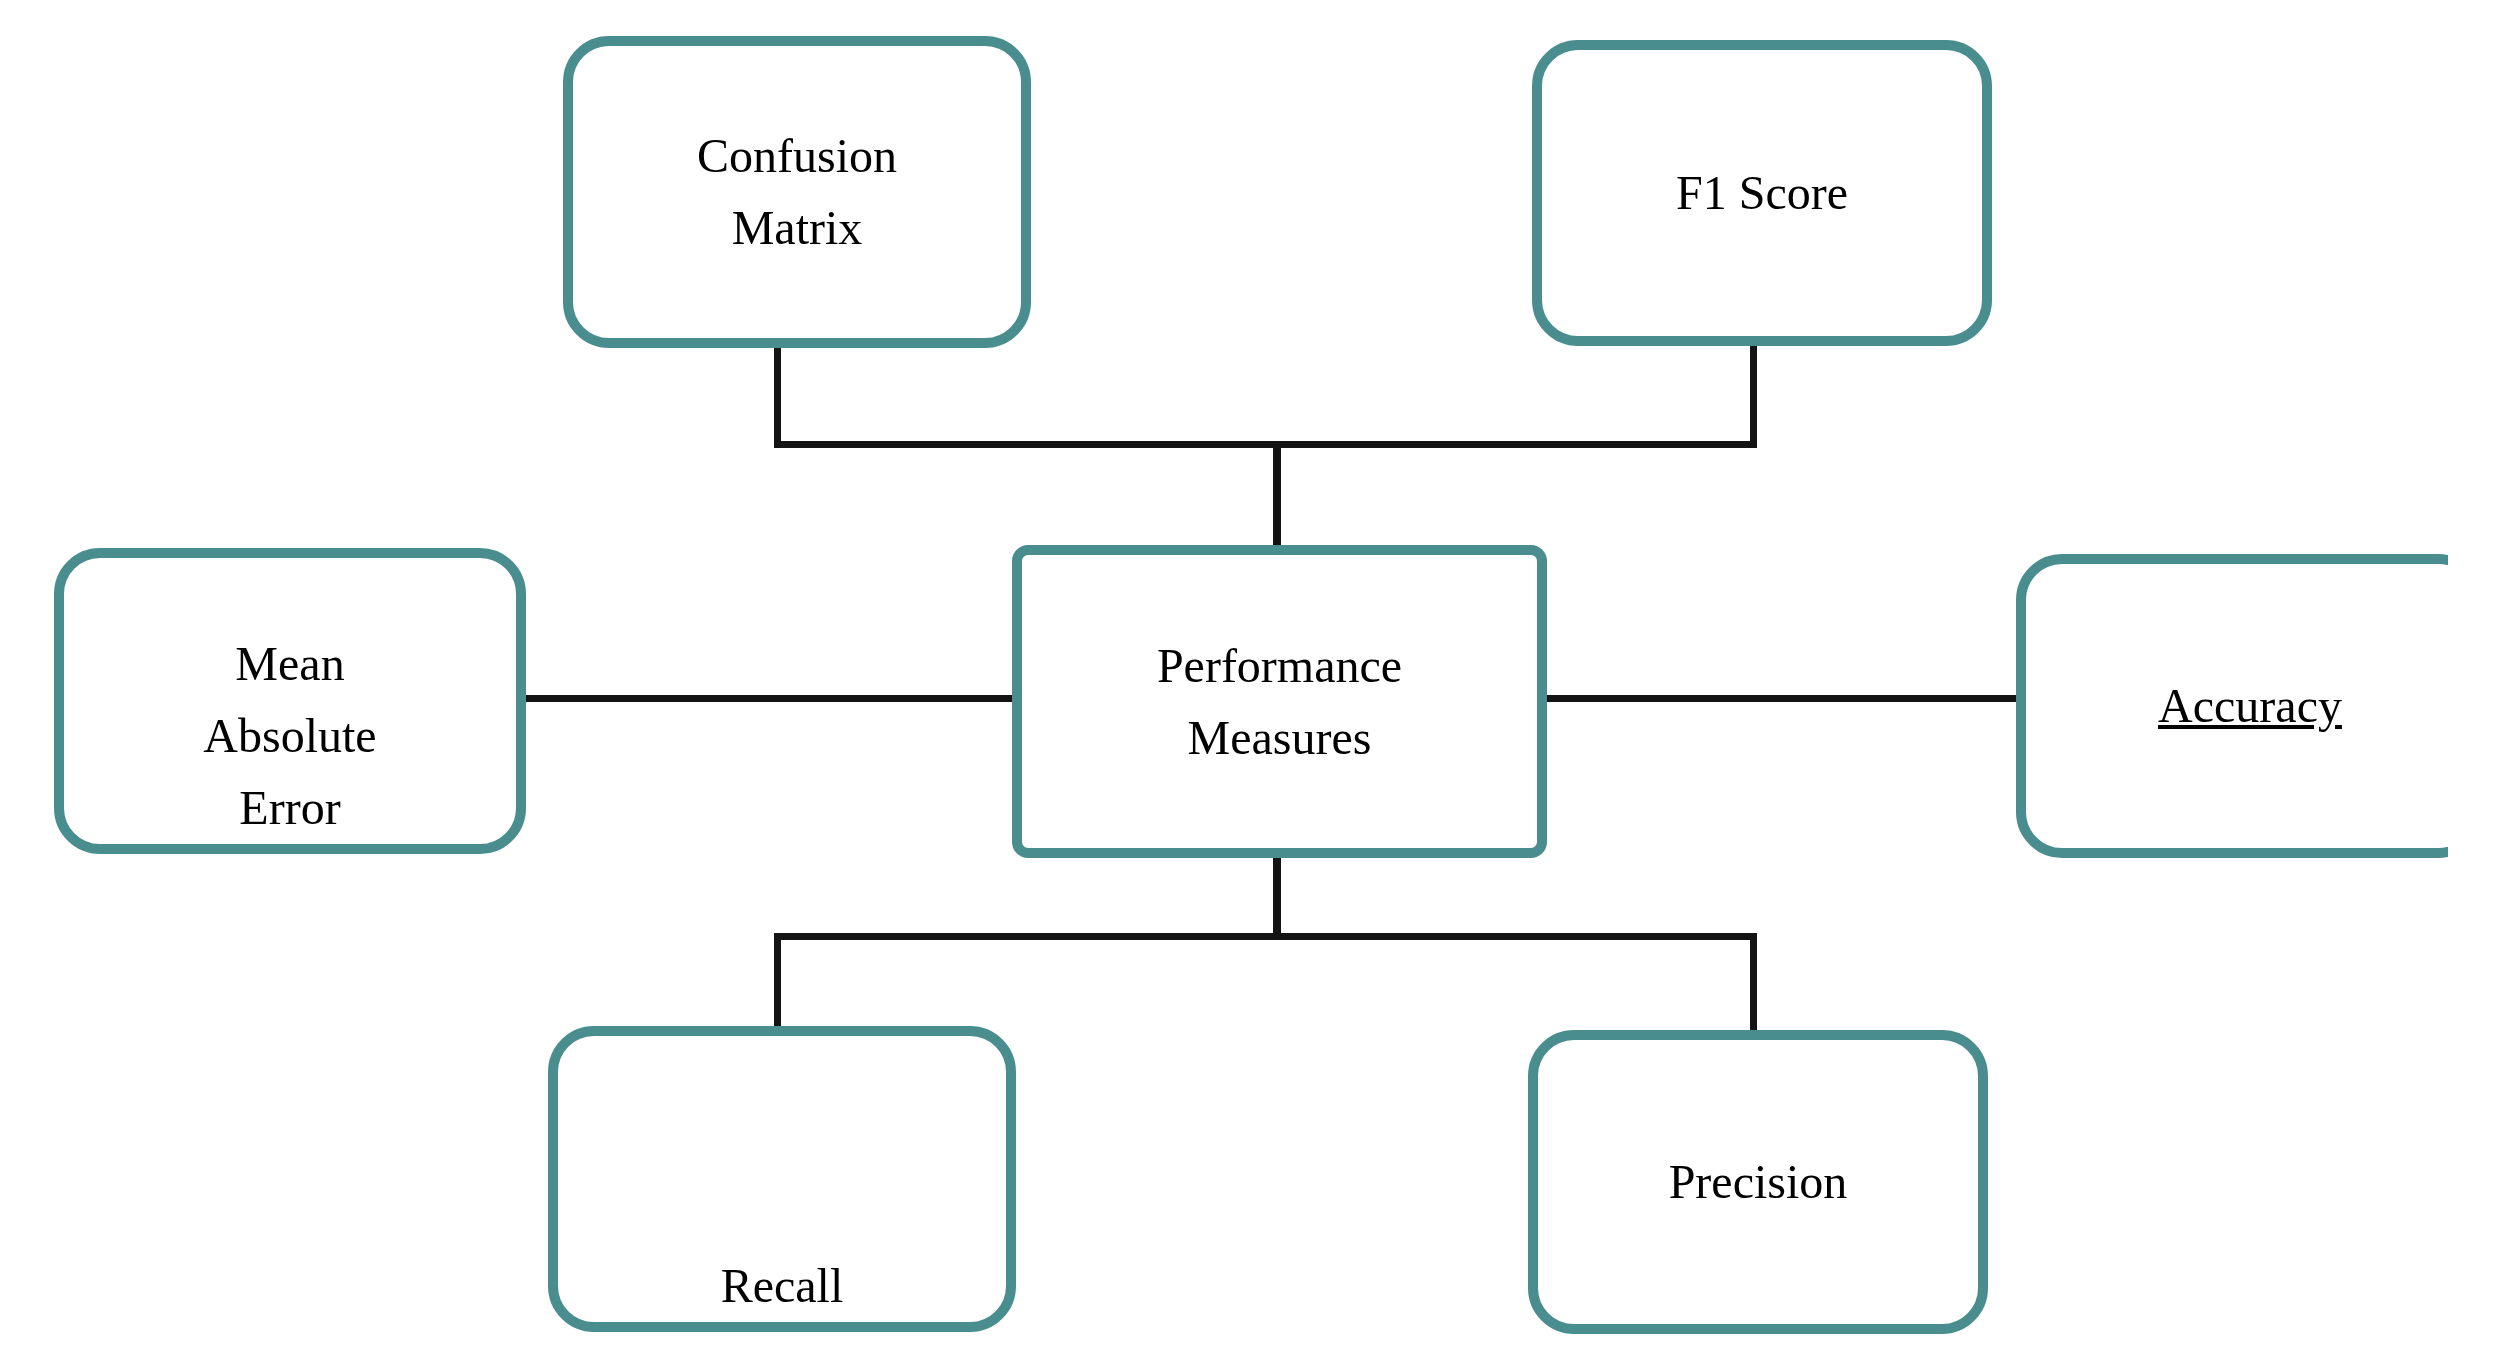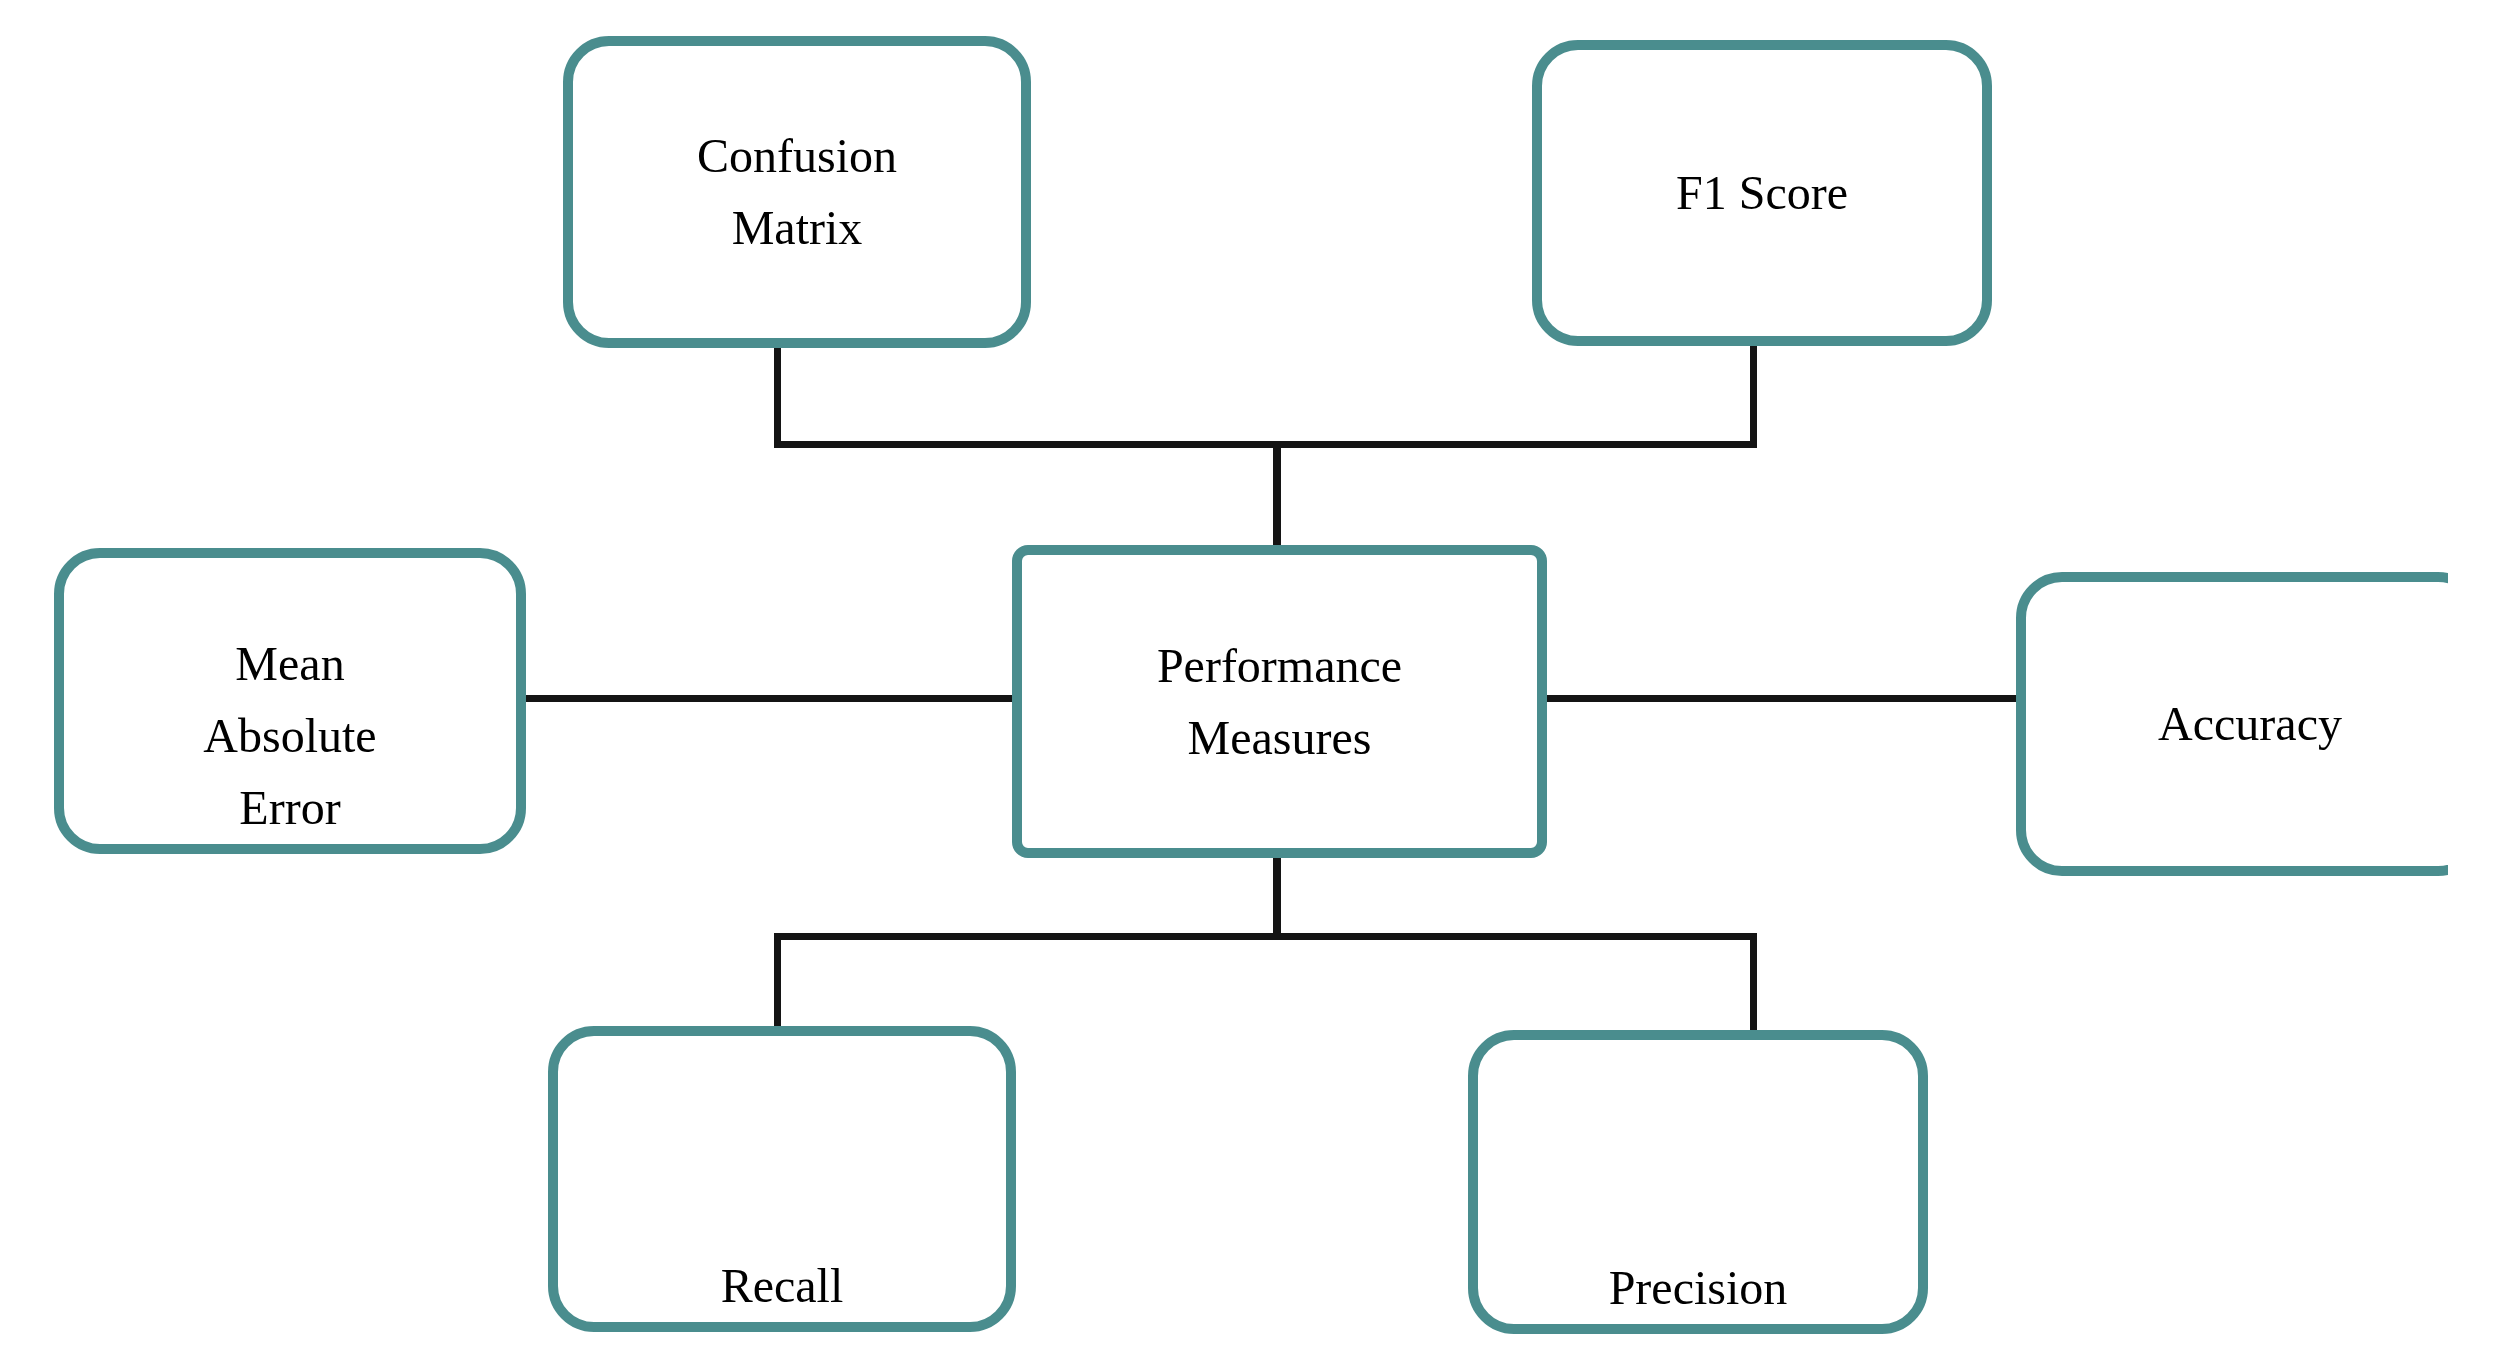--- a/index.html
+++ b/index.html
@@ -34,23 +34,23 @@
   }
   .conn {
     position: absolute;
     background: var(--connector, #141414);
   }
   
   #n-confusion-matrix   { left:  563px; top:   36px; width: 468px; height: 312px; }
   #n-f1-score           { left: 1532px; top:   40px; width: 460px; height: 306px; }
   #n-mean-absolute-error{ left:   54px; top:  548px; width: 472px; height: 306px; align-items: flex-end; }
   #n-performance-measures{ left: 1012px; top:  545px; width: 535px; height: 313px; border-radius: 16px; }
-  #n-accuracy           { left: 2016px; top:  572px; width: 468px; height: 304px; }
+  #n-accuracy           { left: 2016px; top:  554px; width: 468px; height: 304px; text-decoration: underline; }
   #n-recall             { left:  548px; top: 1026px; width: 468px; height: 306px; align-items: flex-end; }
-  #n-precision          { left: 1468px; top: 1030px; width: 460px; height: 304px; align-items: flex-end; }
+  #n-precision          { left: 1528px; top: 1030px; width: 460px; height: 304px; }
   
   #c-v-confusion  { left:  774px; top: 346px; width: 7px;  height: 100px; }
   #c-v-f1         { left: 1750px; top: 344px; width: 7px;  height: 102px; }
   #c-h-top        { left:  774px; top: 441px; width: 983px; height: 7px; }
   #c-v-top-center { left: 1273px; top: 446px; width: 8px;  height: 100px; }
   #c-h-left       { left:  508px; top: 695px; width: 506px; height: 7px; }
   #c-h-right      { left: 1545px; top: 695px; width: 473px; height: 7px; }
   #c-v-bot-center { left: 1273px; top: 856px; width: 8px;  height: 82px; }
   #c-h-bottom     { left:  774px; top: 933px; width: 983px; height: 7px; }
   #c-v-recall     { left:  774px; top: 938px; width: 7px;  height: 90px; }

